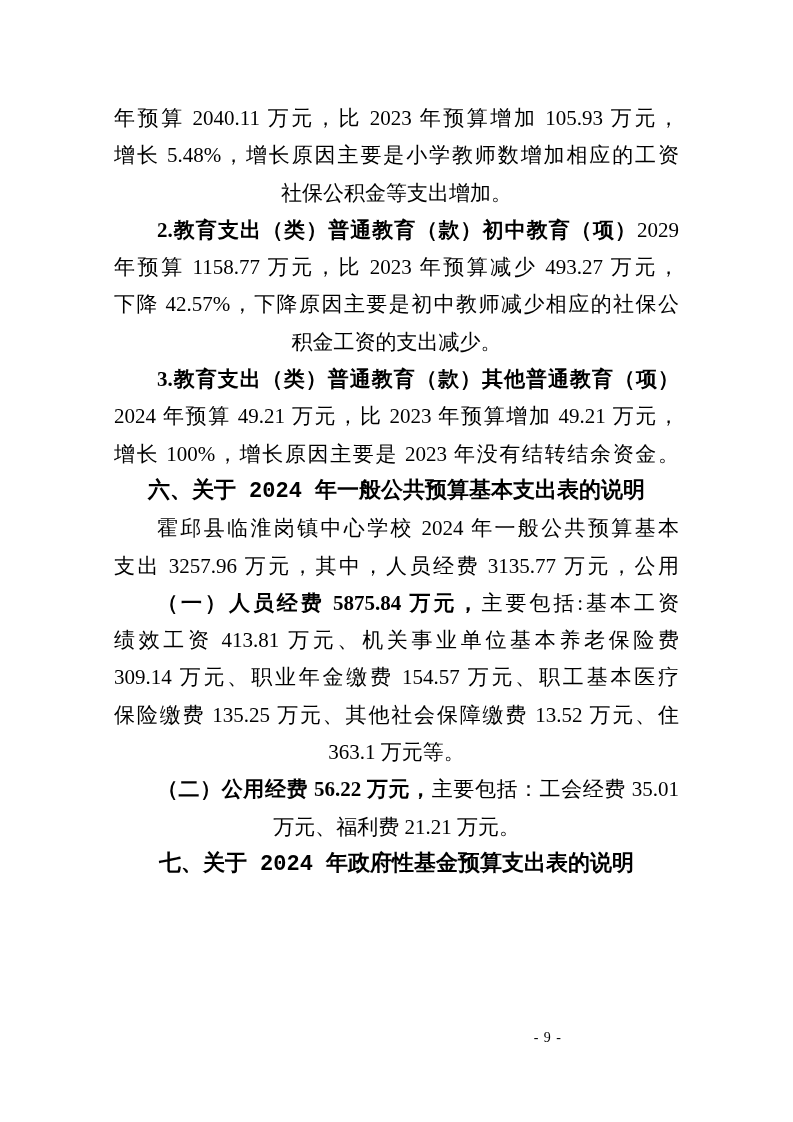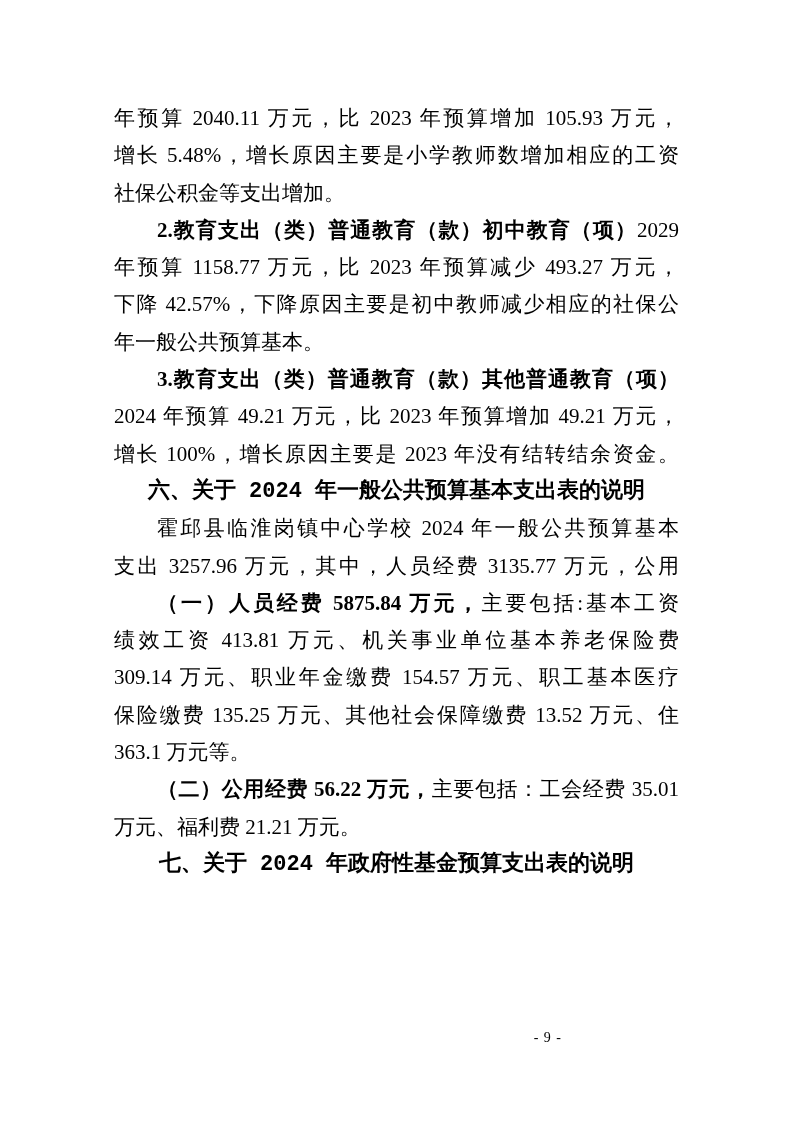--- a/index.html
+++ b/index.html
@@ -22,21 +22,21 @@
   .line {
     height: 37.3px;
     line-height: 37.3px;
     font-size: 21px;
     overflow: hidden;
     white-space: normal;
   }
   
   .j { text-align: justify; text-align-last: justify; }
   
-  .l { text-align: left; }
+  .l { text-align: center; }
   
   .c { text-align: center; }
   
   .ind { padding-left: 43px; }
   
   .b { font-weight: bold; }
   
   .h {
     font-family: Liberation Mono, monospace;
     font-weight: bold;
@@ -58,21 +58,21 @@
 <div class="page">
   <div class="content">
 
     <div class="line j"><span>年预算 2040.11 万元，比 2023 年预算增加 105.93 万元，</span></div>
     <div class="line j"><span>增长 5.48%，增长原因主要是小学教师数增加相应的工资</span></div>
     <div class="line l"><span>社保公积金等支出增加。</span></div>
 
     <div class="line j ind"><span class="b">2.教育支出（类）普通教育（款）初中教育（项）</span><span>2029</span></div>
     <div class="line j"><span>年预算 1158.77 万元，比 2023 年预算减少 493.27 万元，</span></div>
     <div class="line j"><span>下降 42.57%，下降原因主要是初中教师减少相应的社保公</span></div>
-    <div class="line l"><span>年一般公共预算基本。</span></div>
+    <div class="line l"><span>积金工资的支出减少。</span></div>
 
     <div class="line j ind"><span class="b">3.教育支出（类）普通教育（款）其他普通教育（项）</span></div>
     <div class="line j"><span>2024 年预算 49.21 万元，比 2023 年预算增加 49.21 万元，</span></div>
     <div class="line j"><span>增长 100%，增长原因主要是 2023 年没有结转结余资金。</span></div>
 
     <div class="line c h"><span>六、关于 2024 年一般公共预算基本支出表的说明</span></div>
 
     <div class="line j ind"><span>霍邱县临淮岗镇中心学校 2024 年一般公共预算基本</span></div>
     <div class="line j"><span>支出 3257.96 万元，其中，人员经费 3135.77 万元，公用</span></div>
 

